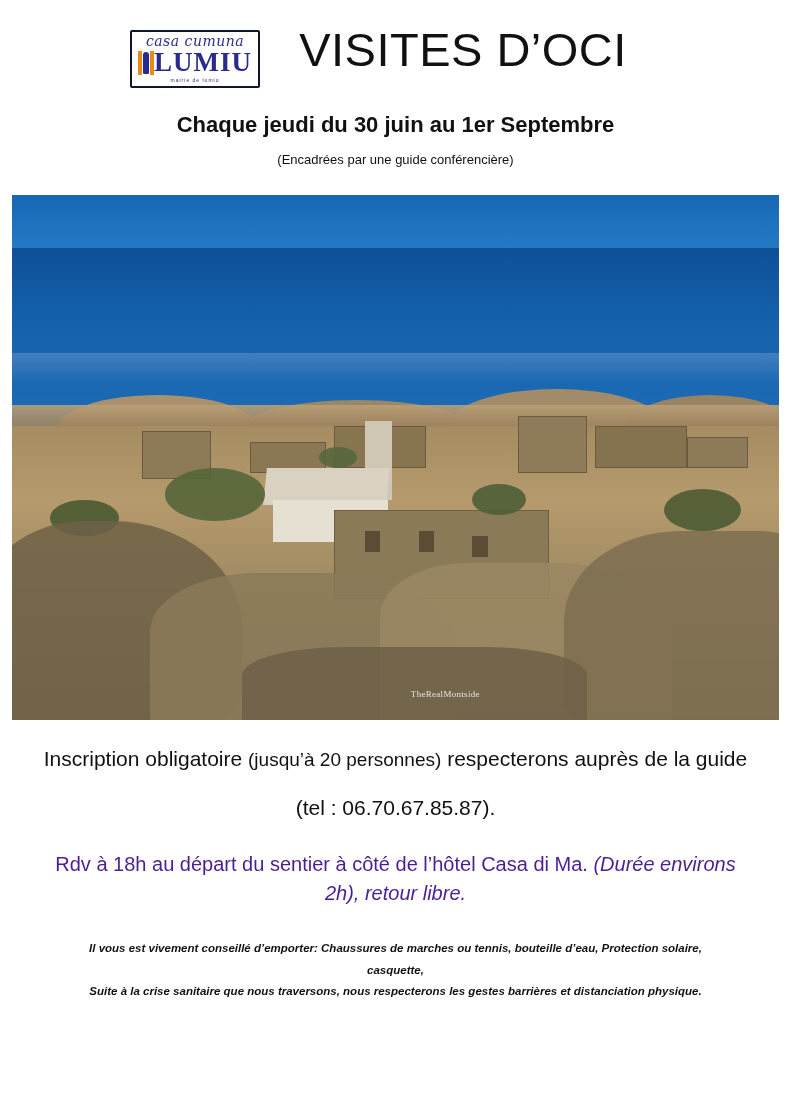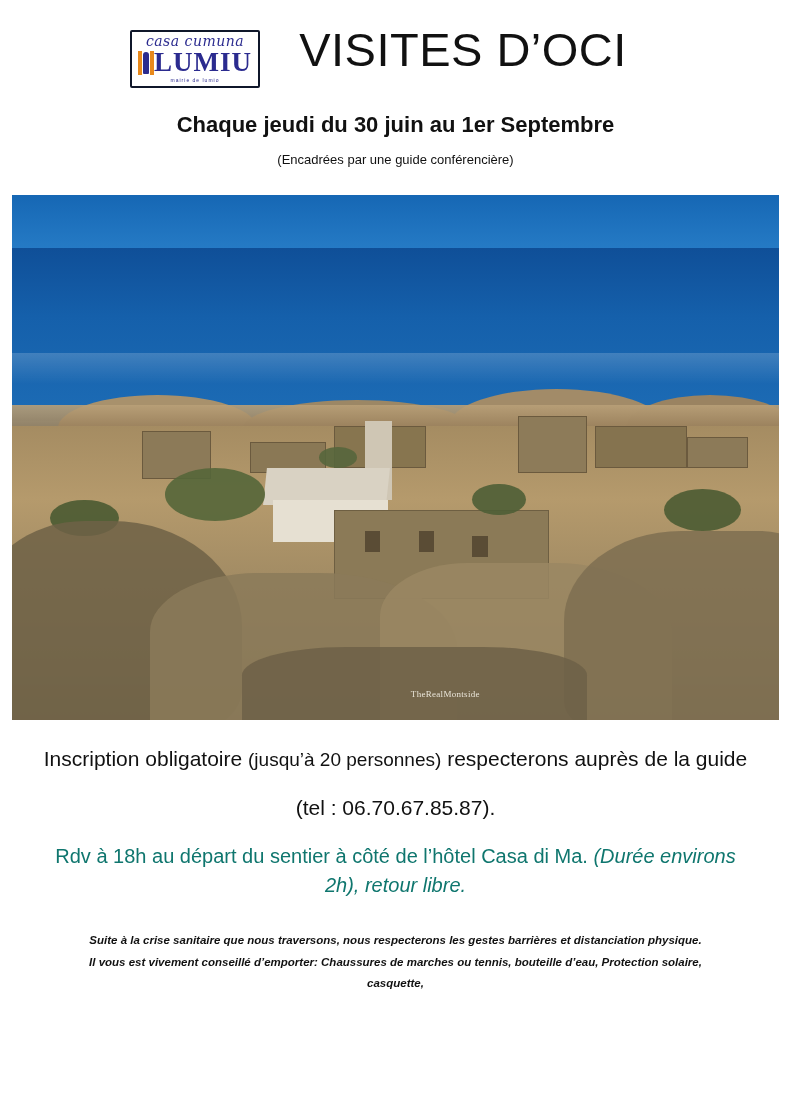--- a/index.html
+++ b/index.html
@@ -267,23 +267,23 @@
   .line1 .small {
     font-size: 19px;
   }
   .line2 {
     font-size: 21px;
     margin-top: 24px;
     color: #111;
   }
   .line3 {
     font-size: 20px;
-    margin-top: 22px;
+    margin-top: 30px;
     line-height: 1.45;
-    color: #0f766e;
+    color: #4c1d95;
     padding: 0 20px;
   }
   .line3 .ital {
     font-style: italic;
   }
   .fineprint {
     margin-top: 30px;
     font-size: 11.5px;
     font-weight: 700;
     line-height: 1.9;
@@ -357,16 +357,16 @@
 
 <div class="body-text">
   <div class="line1">
     <span>Inscription obligatoire </span><span class="small">(jusqu’à 20 personnes)</span><span> respecterons auprès de la guide</span>
   </div>
   <div class="line2">(tel : 06.70.67.85.87).</div>
   <div class="line3">
     <span>Rdv à 18h au départ du sentier à côté de l’hôtel Casa di Ma. </span><span class="ital">(Durée environs 2h), retour libre.</span>
   </div>
   <div class="fineprint">
+    <p class="ital">Il vous est vivement conseillé d’emporter: Chaussures de marches ou tennis, bouteille d’eau, Protection solaire, casquette,</p>
     <p class="ital">Suite à la crise sanitaire que nous traversons, nous respecterons les gestes barrières et distanciation physique.</p>
-    <p class="ital">Il vous est vivement conseillé d’emporter: Chaussures de marches ou tennis, bouteille d’eau, Protection solaire, casquette,</p>
   </div>
 </div>
 
 </body></html>

